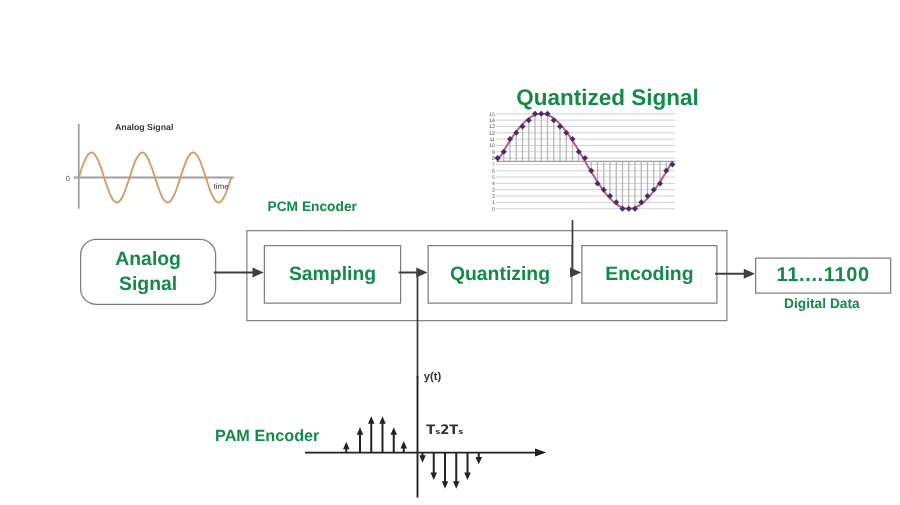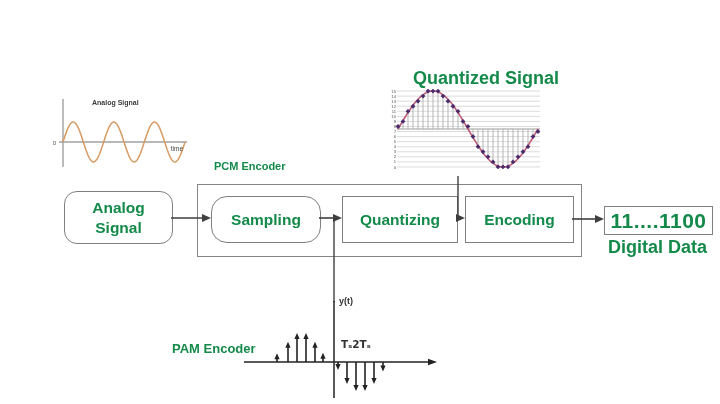--- a/index.html
+++ b/index.html
@@ -19,22 +19,22 @@
   .abs{position:absolute;}
   .mini-title{font-size:7px;font-weight:bold;color:#3a3a3a;}
   .quant-title{font-size:18px;}
   .enc-label{font-size:11px;}
   .box{
     position:absolute;background:#ffffff;border:1.5px solid #7f7f7f;
     display:flex;align-items:center;justify-content:center;text-align:center;
   }
   .box-text{font-size:15.5px;font-weight:bold;color:#148a4a;line-height:1.25;}
   .container-box{position:absolute;border:1.5px solid #858585;background:transparent;}
-  .bits-text{font-size:21px;font-weight:bold;color:#148a4a;letter-spacing:0.5px;}
-  .digital-label{font-size:18px;}
+  .bits-text{font-size:16px;font-weight:bold;color:#148a4a;letter-spacing:0.5px;}
+  .digital-label{font-size:11px;}
   .pam-label{font-size:13px;}
   .yt-label{font-size:9px;font-weight:bold;color:#333;}
   .ts-label{font-size:10.5px;font-weight:bold;color:#333;font-family:"DejaVu Sans","Liberation Sans",sans-serif;}
   svg{position:absolute;overflow:visible;}
   .overlay{pointer-events:none;}
 </style>
 </head>
 <body>
 
 <div class="canvas">
@@ -148,21 +148,21 @@
   <div class="abs lbl-green enc-label" style="left:214px;top:160px;">PCM Encoder</div>
   <div class="container-box" style="left:197px;top:184px;width:383px;height:71px;"></div>
 
   <div class="box" style="left:64px;top:191px;width:107px;height:51px;border-radius:13px;">
     <div class="box-text">
       <div>Analog</div>
       <div>Signal</div>
     </div>
   </div>
 
-  <div class="box" style="left:211px;top:196px;width:108px;height:45px;border-radius:16px;">
+  <div class="box" style="left:211px;top:196px;width:108px;height:45px;">
     <div class="box-text">Sampling</div>
   </div>
 
   <div class="box" style="left:342px;top:196px;width:114px;height:45px;">
     <div class="box-text">Quantizing</div>
   </div>
 
   <div class="box" style="left:465px;top:196px;width:107px;height:45px;">
     <div class="box-text">Encoding</div>
   </div>

